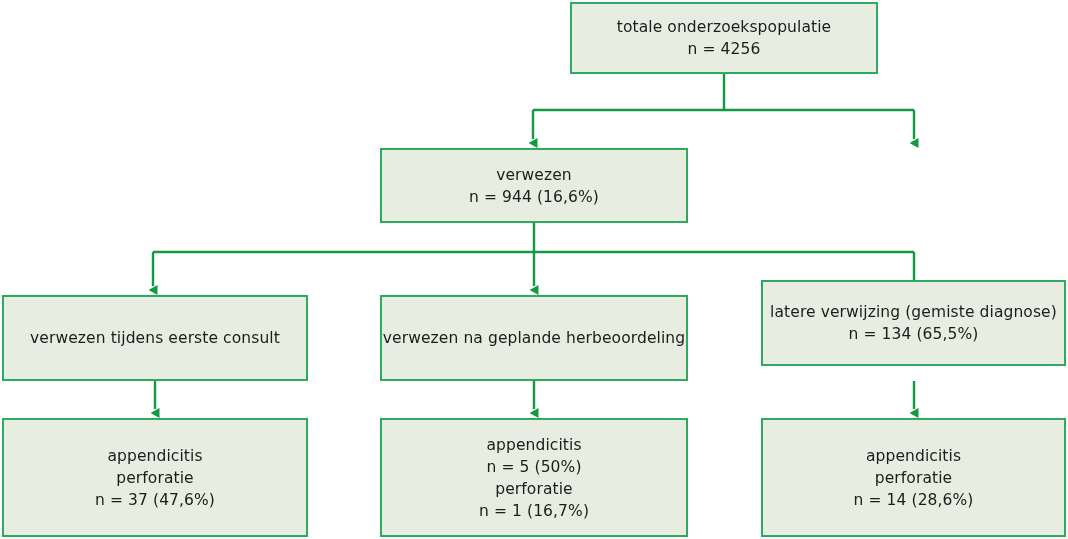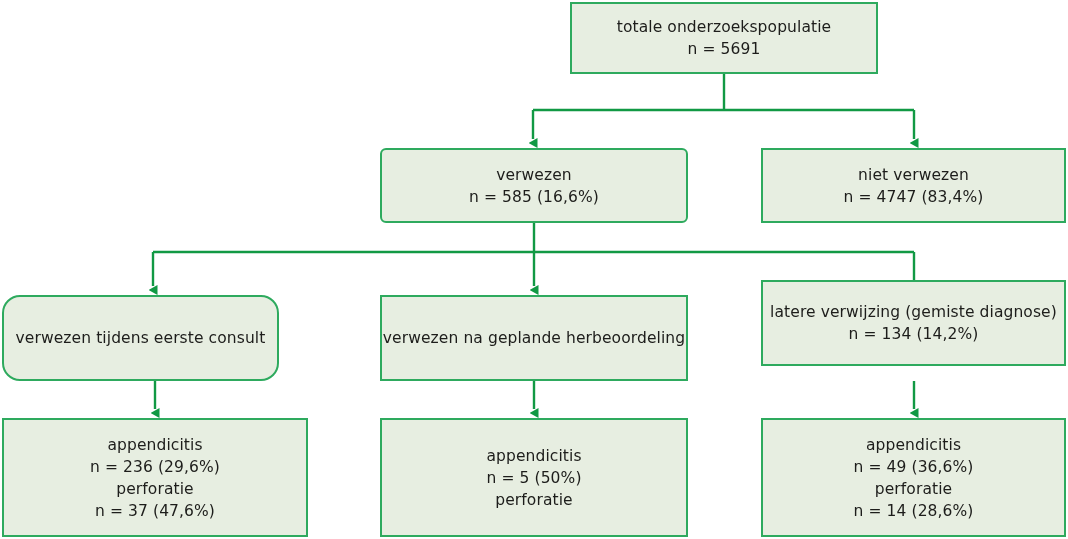--- a/index.html
+++ b/index.html
@@ -37,23 +37,23 @@
   .connectors {
     position: absolute;
     left: 0;
     top: 0;
     width: 1068px;
     height: 539px;
     pointer-events: none;
   }
   
   #node-total      { left: 570px; top: 2px;   width: 308px; height: 72px; }
-  #node-referred   { left: 380px; top: 148px; width: 308px; height: 75px; border-radius: 6px; }
+  #node-referred   { left: 380px; top: 148px; width: 308px; height: 75px; }
   #node-notreferred{ left: 761px; top: 148px; width: 305px; height: 75px; }
-  #node-first      { left: 2px;   top: 295px; width: 277px; height: 86px; border-radius: 18px; }
+  #node-first      { left: 2px;   top: 295px; width: 306px; height: 86px; }
   #node-planned    { left: 380px; top: 295px; width: 308px; height: 86px; }
   #node-later      { left: 761px; top: 280px; width: 305px; height: 86px; }
   #node-app-first  { left: 2px;   top: 418px; width: 306px; height: 119px; }
   #node-app-planned{ left: 380px; top: 418px; width: 308px; height: 119px; }
   #node-app-later  { left: 761px; top: 418px; width: 305px; height: 119px; }
 </style>
 </head>
 <body>
 
 <div id="flow-root">
@@ -78,59 +78,54 @@
       <path d="M914,252 L914,286" marker-end="url(#arrowhead)"></path>
 
       <path d="M155,381 L155,409" marker-end="url(#arrowhead)"></path>
       <path d="M534,381 L534,409" marker-end="url(#arrowhead)"></path>
       <path d="M914,381 L914,409" marker-end="url(#arrowhead)"></path>
     </g>
   </svg>
 
   <div class="node" id="node-total">
     <span class="line">totale onderzoekspopulatie</span>
-    <span class="line">n = 5691</span>
+    <span class="line">n = 4256</span>
   </div>
 
   <div class="node" id="node-referred">
     <span class="line">verwezen</span>
-    <span class="line">n = 585 (16,6%)</span>
+    <span class="line">n = 944 (16,6%)</span>
   </div>
 
-  <div class="node" id="node-notreferred">
-    <span class="line">niet verwezen</span>
-    <span class="line">n = 4747 (83,4%)</span>
-  </div>
 
   <div class="node" id="node-first">
     <span class="line">verwezen tijdens eerste consult</span>
   </div>
 
   <div class="node" id="node-planned">
     <span class="line">verwezen na geplande herbeoordeling</span>
   </div>
 
   <div class="node" id="node-later">
     <span class="line">latere verwijzing (gemiste diagnose)</span>
-    <span class="line">n = 134 (14,2%)</span>
+    <span class="line">n = 134 (65,5%)</span>
   </div>
 
   <div class="node" id="node-app-first">
     <span class="line">appendicitis</span>
-    <span class="line">n = 236 (29,6%)</span>
     <span class="line">perforatie</span>
     <span class="line">n = 37 (47,6%)</span>
   </div>
 
   <div class="node" id="node-app-planned">
     <span class="line">appendicitis</span>
     <span class="line">n = 5 (50%)</span>
     <span class="line">perforatie</span>
+    <span class="line">n = 1 (16,7%)</span>
   </div>
 
   <div class="node" id="node-app-later">
     <span class="line">appendicitis</span>
-    <span class="line">n = 49 (36,6%)</span>
     <span class="line">perforatie</span>
     <span class="line">n = 14 (28,6%)</span>
   </div>
 
 </div>
 
 </body></html>

